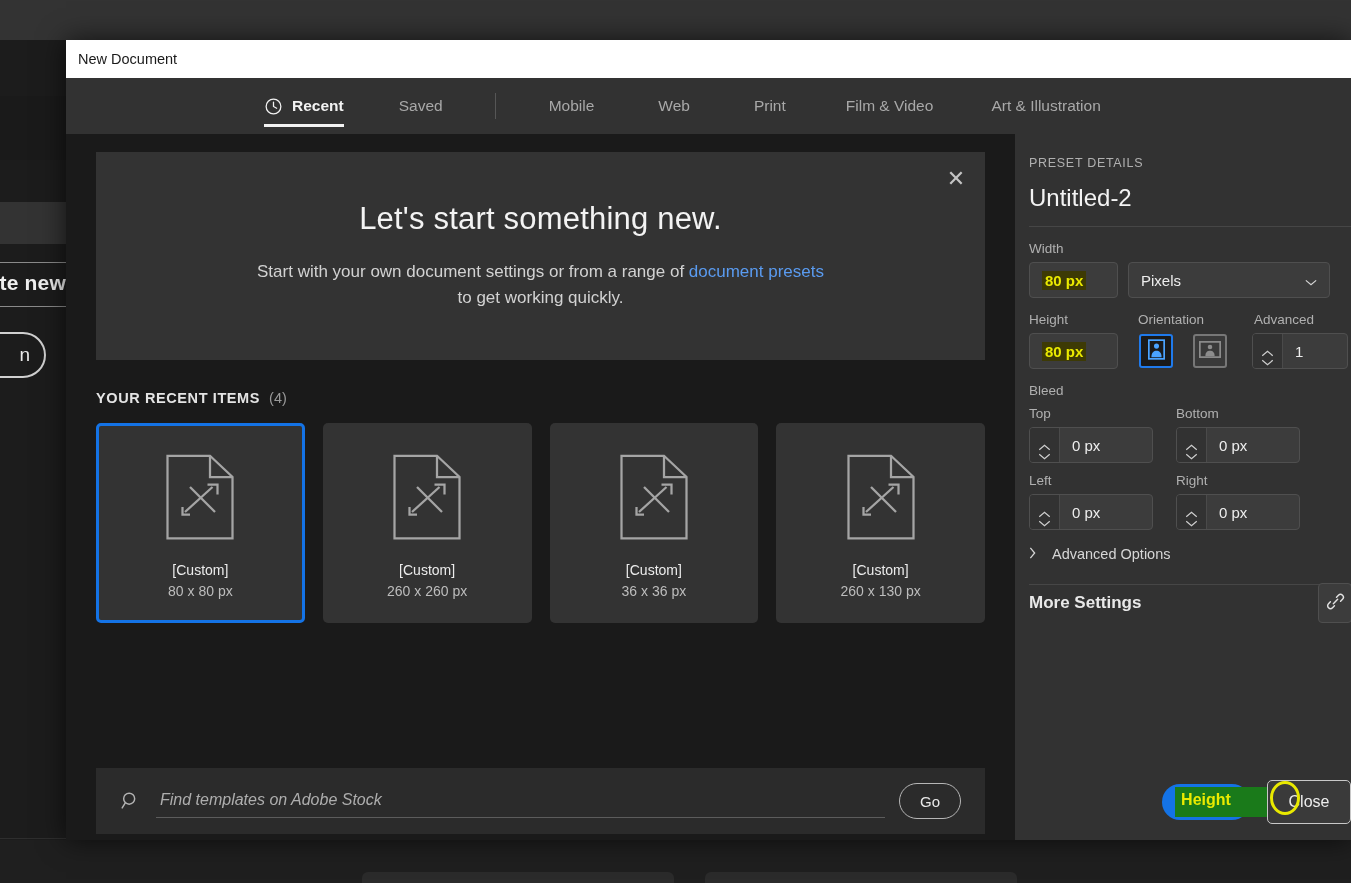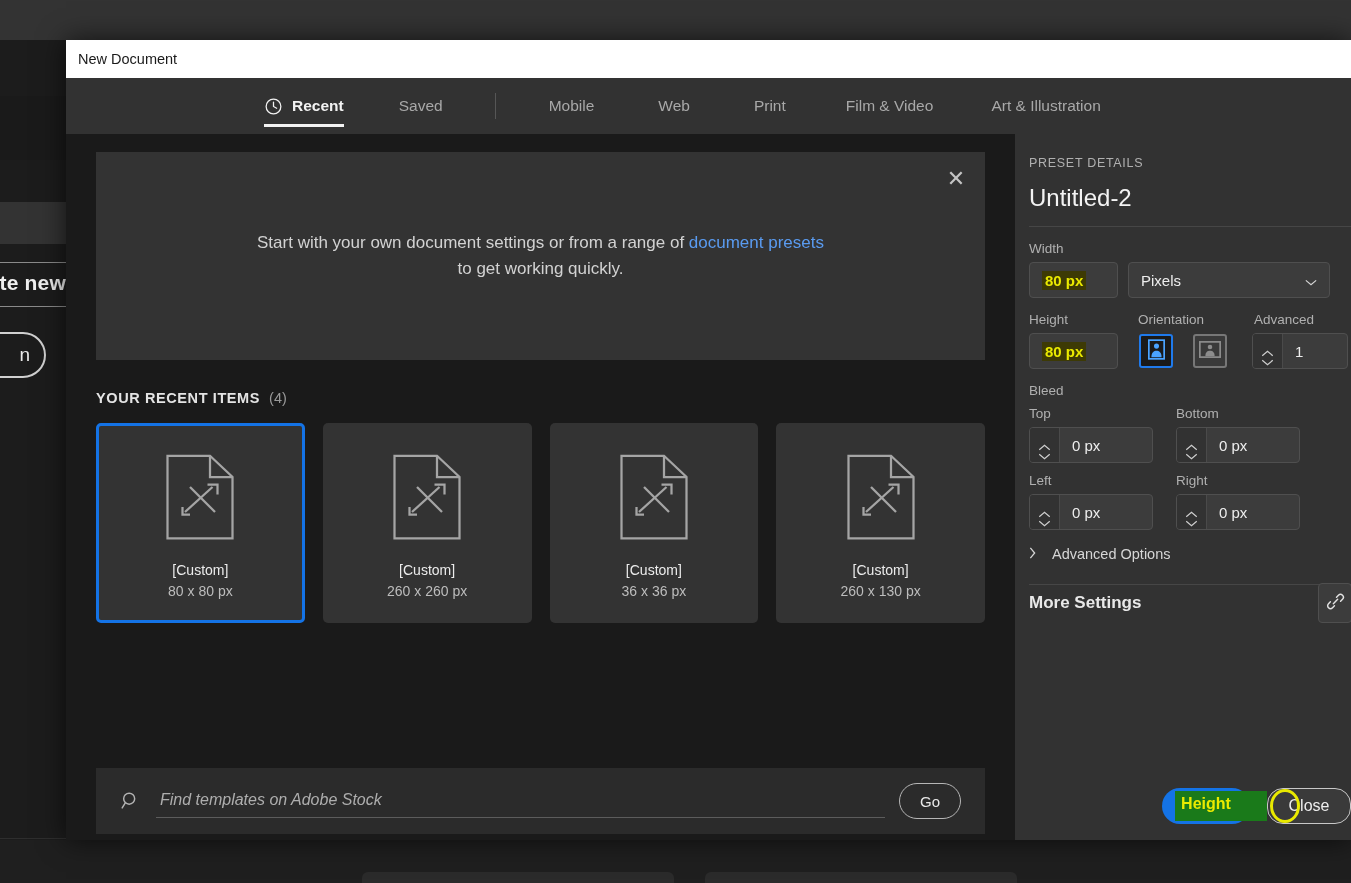--- a/index.html
+++ b/index.html
@@ -182,22 +182,22 @@
   }
   .create-text {
     position: absolute; left: 0; right: 0; top: 7px; text-align: center;
     color: #eaea00; font-size: 16px; font-weight: bold; font-family: "Liberation Sans", sans-serif;
   }
   .yellow-ring {
     position: absolute; left: 108px; top: 1px; width: 30px; height: 34px;
     border: 3px solid #e9e900; border-radius: 50%;
   }
   .btn-close {
-    margin-left: 17px; height: 36px; min-width: 84px; padding: 0 18px;
-    border-radius: 16px; border: 1px solid #c8c8c8; background: #3a3a3a;
+    margin-left: 17px; height: 44px; min-width: 84px; padding: 0 18px;
+    border-radius: 5px; border: 1px solid #c8c8c8; background: #3a3a3a;
     color: #ededed; font-family: inherit; font-size: 16px; cursor: pointer;
   }
 </style>
 </head>
 <body>
 
 <div class="bg-app">
   <div class="bg-topbar"></div>
   <div class="bg-left-col"></div>
   <div class="bg-panel-a"></div>
@@ -252,20 +252,21 @@
       <span>Art &amp; Illustration</span>
     </div>
   </div>
 
   <div class="body-row">
 
     <div class="content">
 
       <div class="hero">
         <div class="hero-close">✕</div>
+        <div class="hero-title">Let's start something new.</div>
         <div class="hero-sub">
           <span>Start with your own document settings or from a range of </span><span class="hero-link">document presets</span><br>
           <span>to get working quickly.</span>
         </div>
       </div>
 
       <div class="recent-head">
         <span class="recent-label">YOUR RECENT ITEMS</span>
         <span class="recent-count">(4)</span>
       </div>

